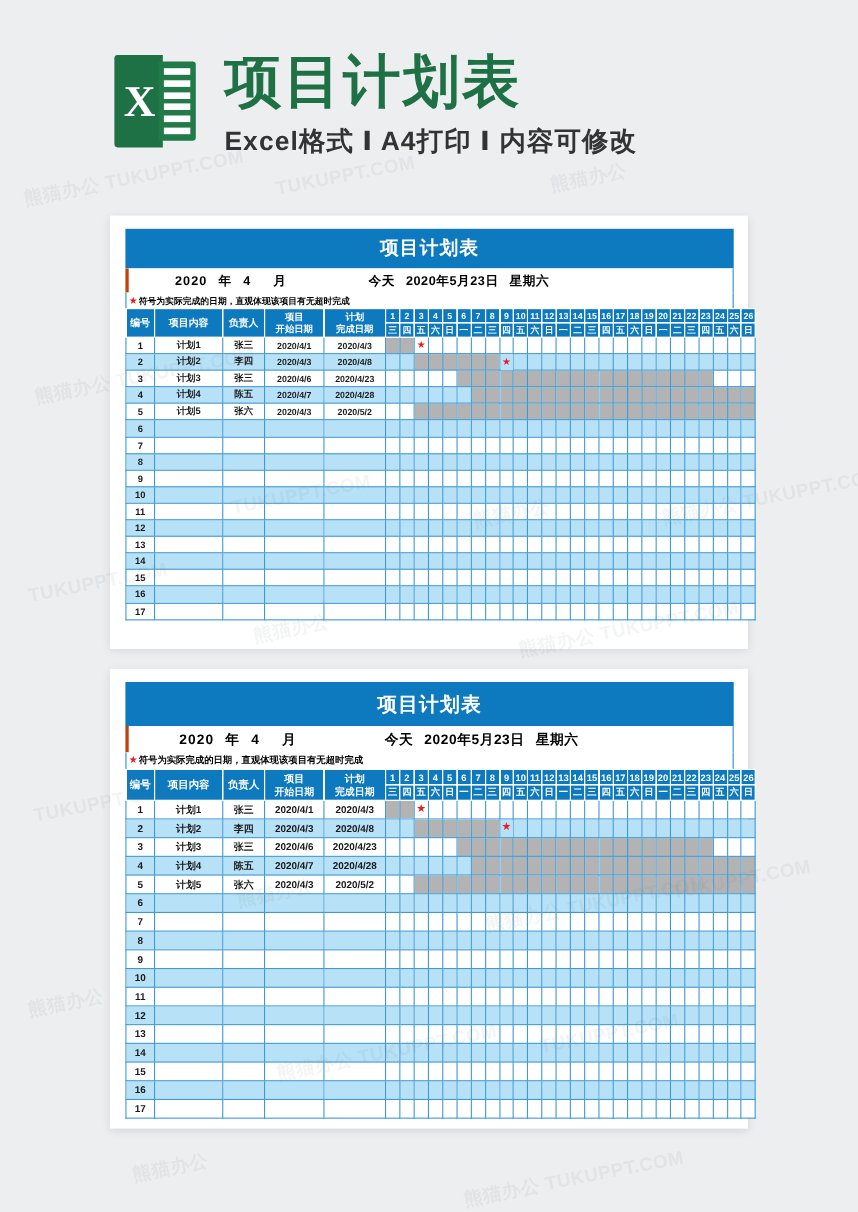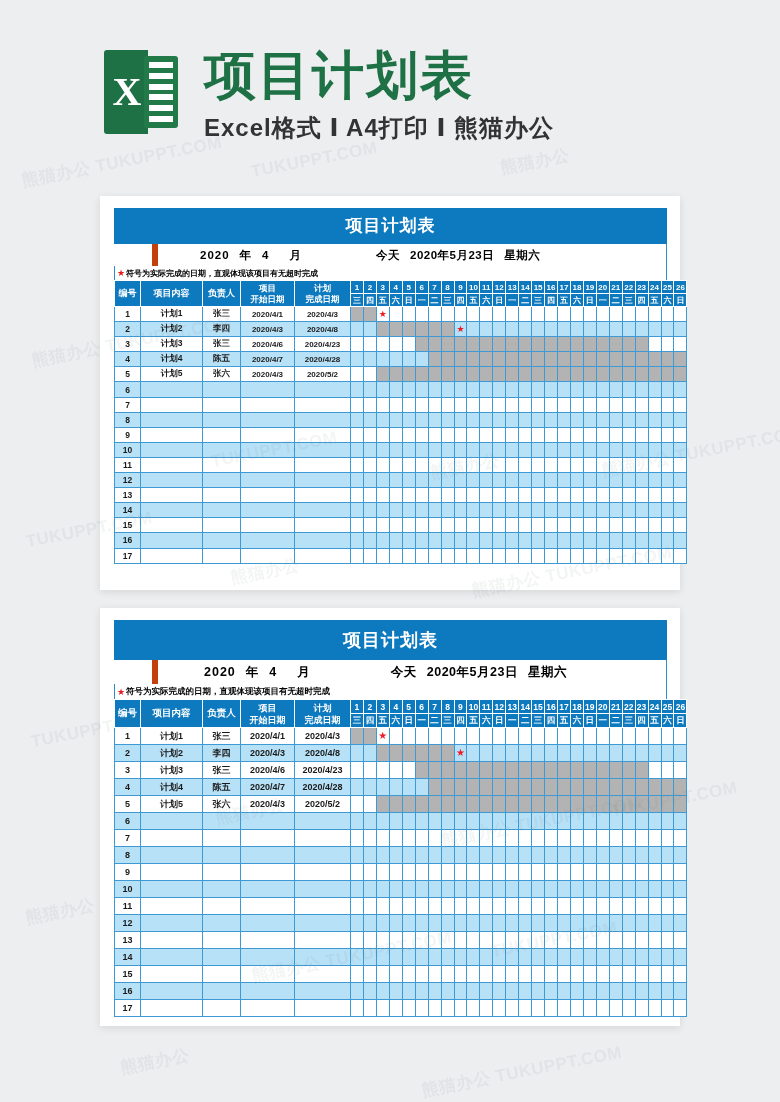--- a/index.html
+++ b/index.html
@@ -131,23 +131,22 @@
 
   
   .meta-row {
     height: 22px;
     display: flex;
     align-items: center;
     font-size: 11.5px;
     font-weight: bold;
     color: #000;
     background: #fff;
-    border-left: 6px solid #c2410c;
+    border-left: 3px solid #c2410c;
     border-right: 1px solid #2a8fc9;
-    margin-left: 38px;
   }
   #card-2 .meta-row { height: 24px; font-size: 12.5px; }
   .meta-left { margin-left: 42px; letter-spacing: 1px; }
   .meta-right { margin-left: 74px; letter-spacing: 0.5px; }
   #card-2 .meta-left { margin-left: 46px; }
   #card-2 .meta-right { margin-left: 80px; }
   .meta-gap { display: inline-block; width: 10px; }
 
   
   .note-row {
@@ -247,21 +246,21 @@
       <i></i>
         <i></i>
         <i></i>
         <i></i>
         <i></i>
         <i></i>
     </span>
   </div>
   <div class="banner-text">
     <div class="banner-title">项目计划表</div>
-    <div class="banner-sub">Excel格式 Ⅰ A4打印 Ⅰ 熊猫办公</div>
+    <div class="banner-sub">Excel格式 Ⅰ A4打印 Ⅰ 内容可修改</div>
   </div>
 </div>
 
 <div class="card" id="card-1">
   <div class="card-inner">
     <div class="sheet-title">项目计划表</div>
     <div class="meta-row">
       <span class="meta-left">
         <span>2020</span><span class="meta-gap"></span><span>年</span><span class="meta-gap"></span><span>4</span><span class="meta-gap"></span><span class="meta-gap"></span><span>月</span>
       </span>

